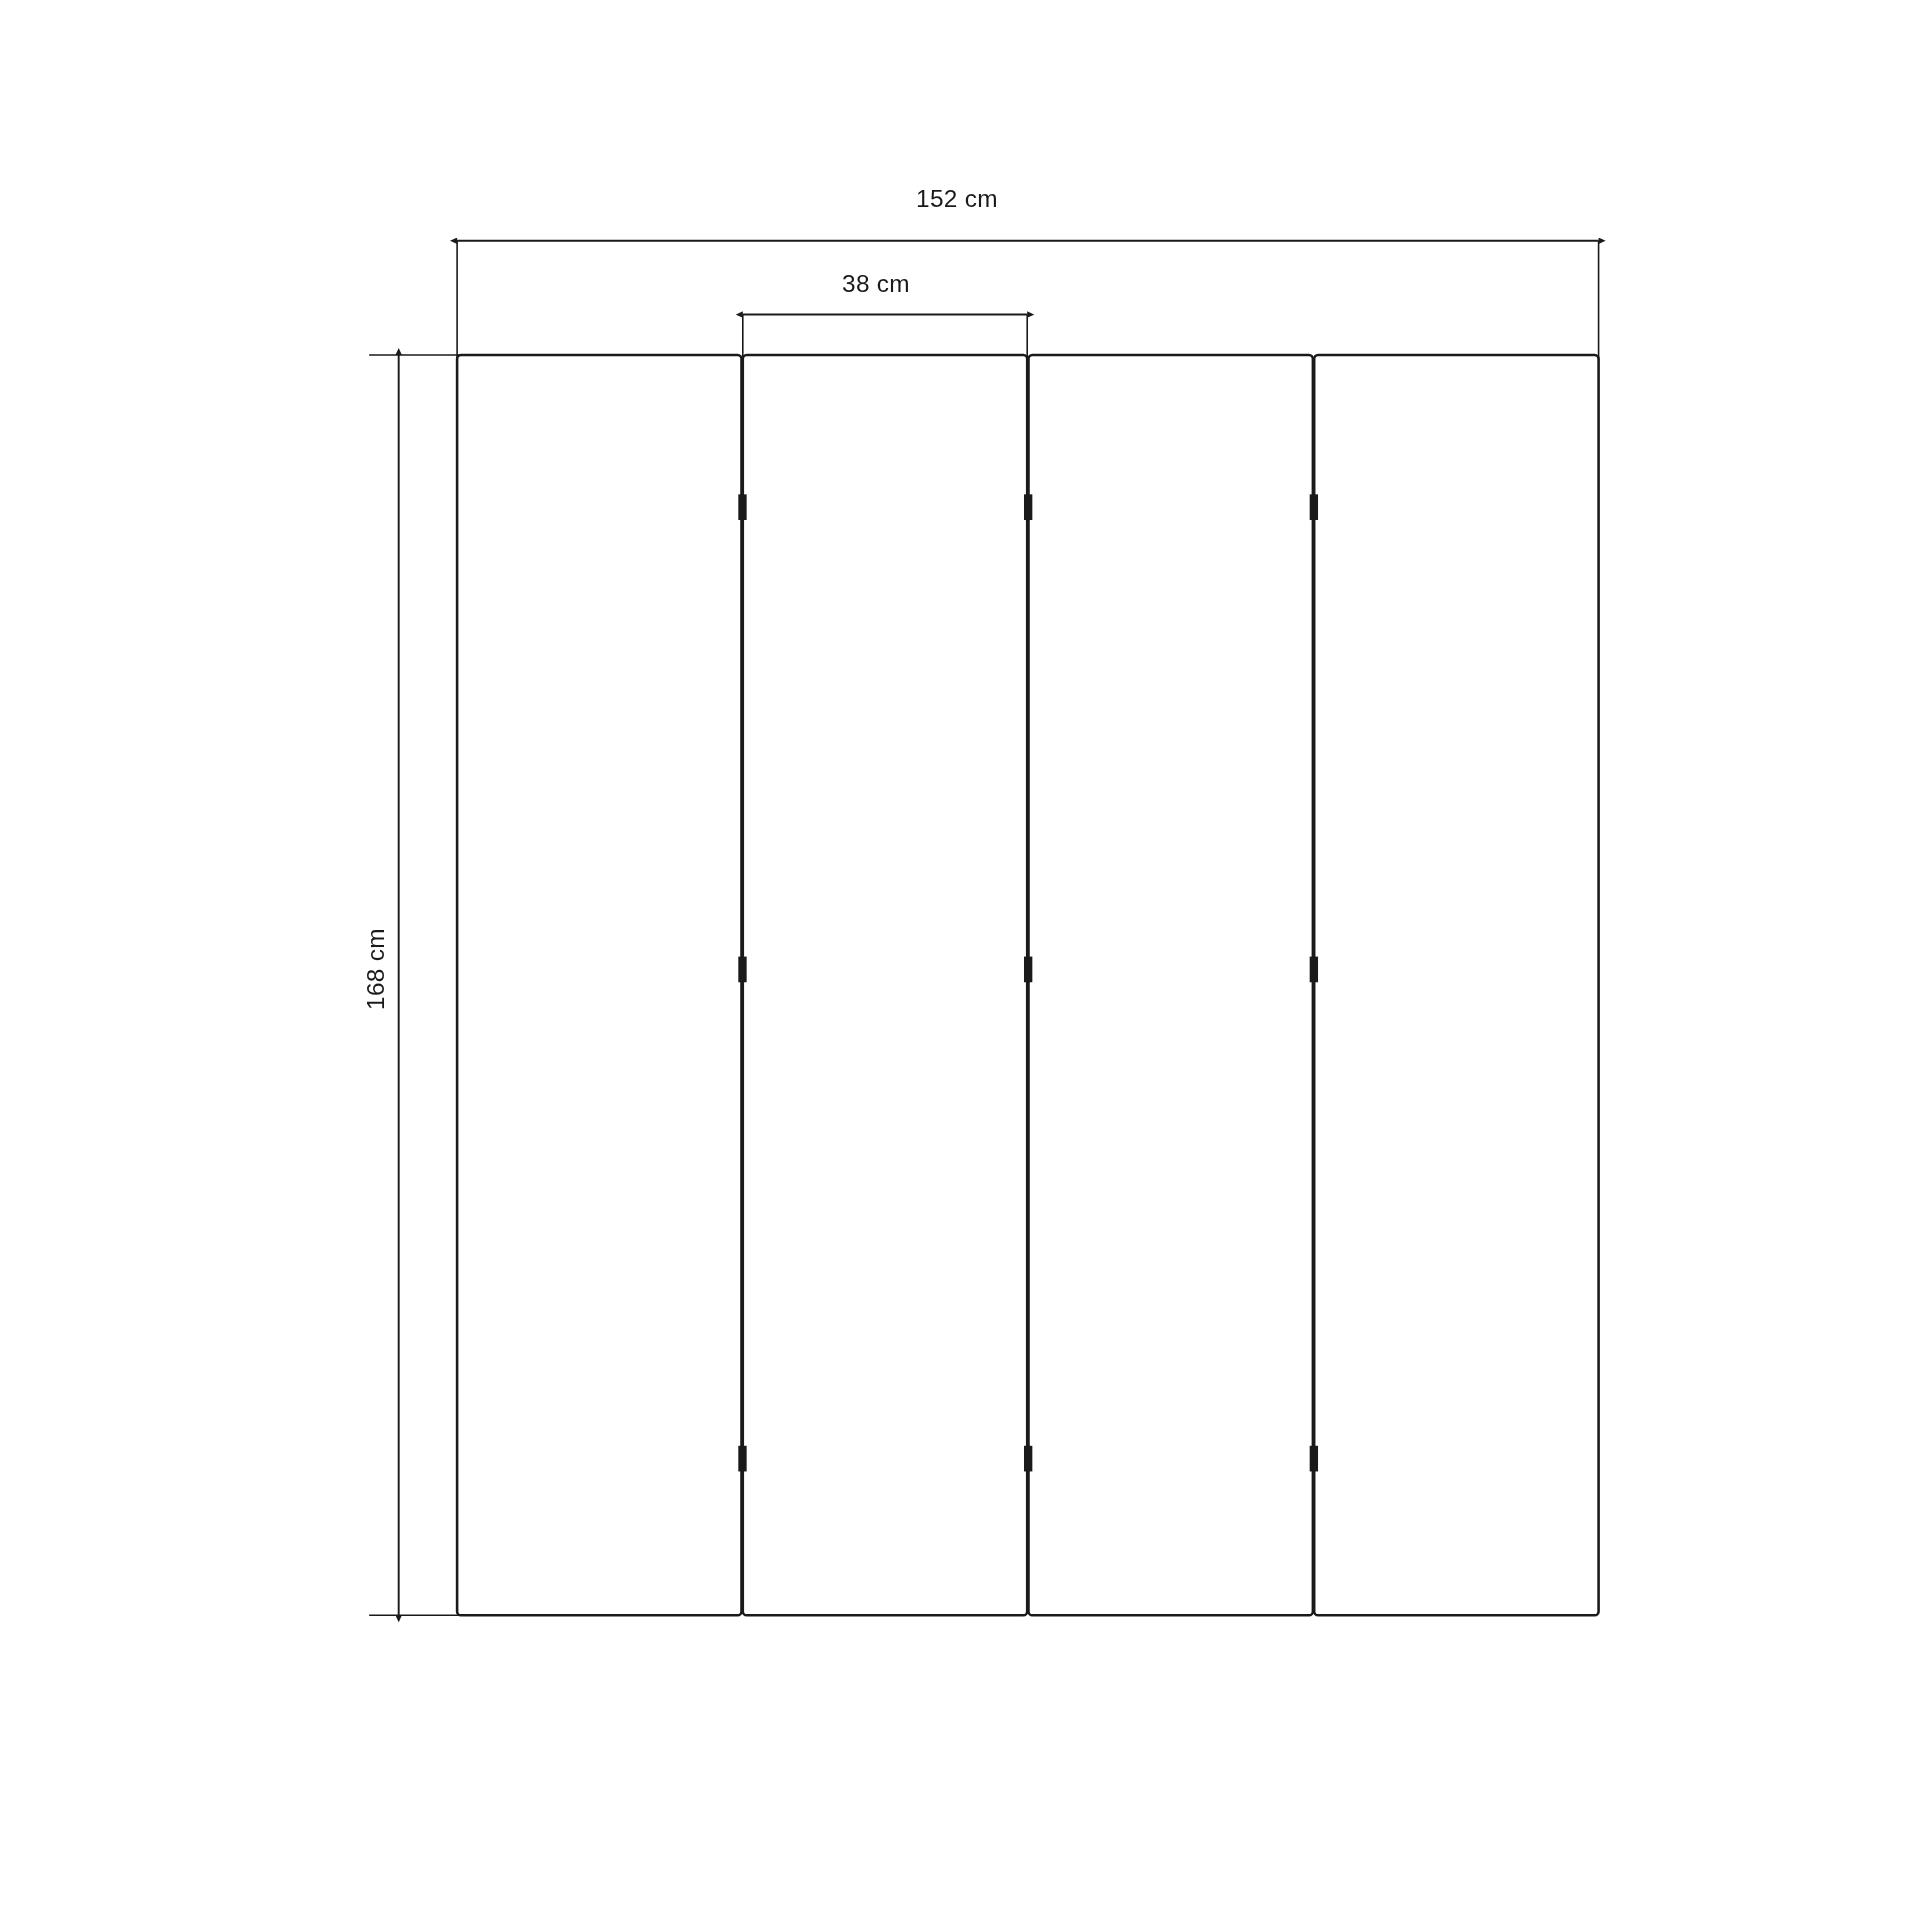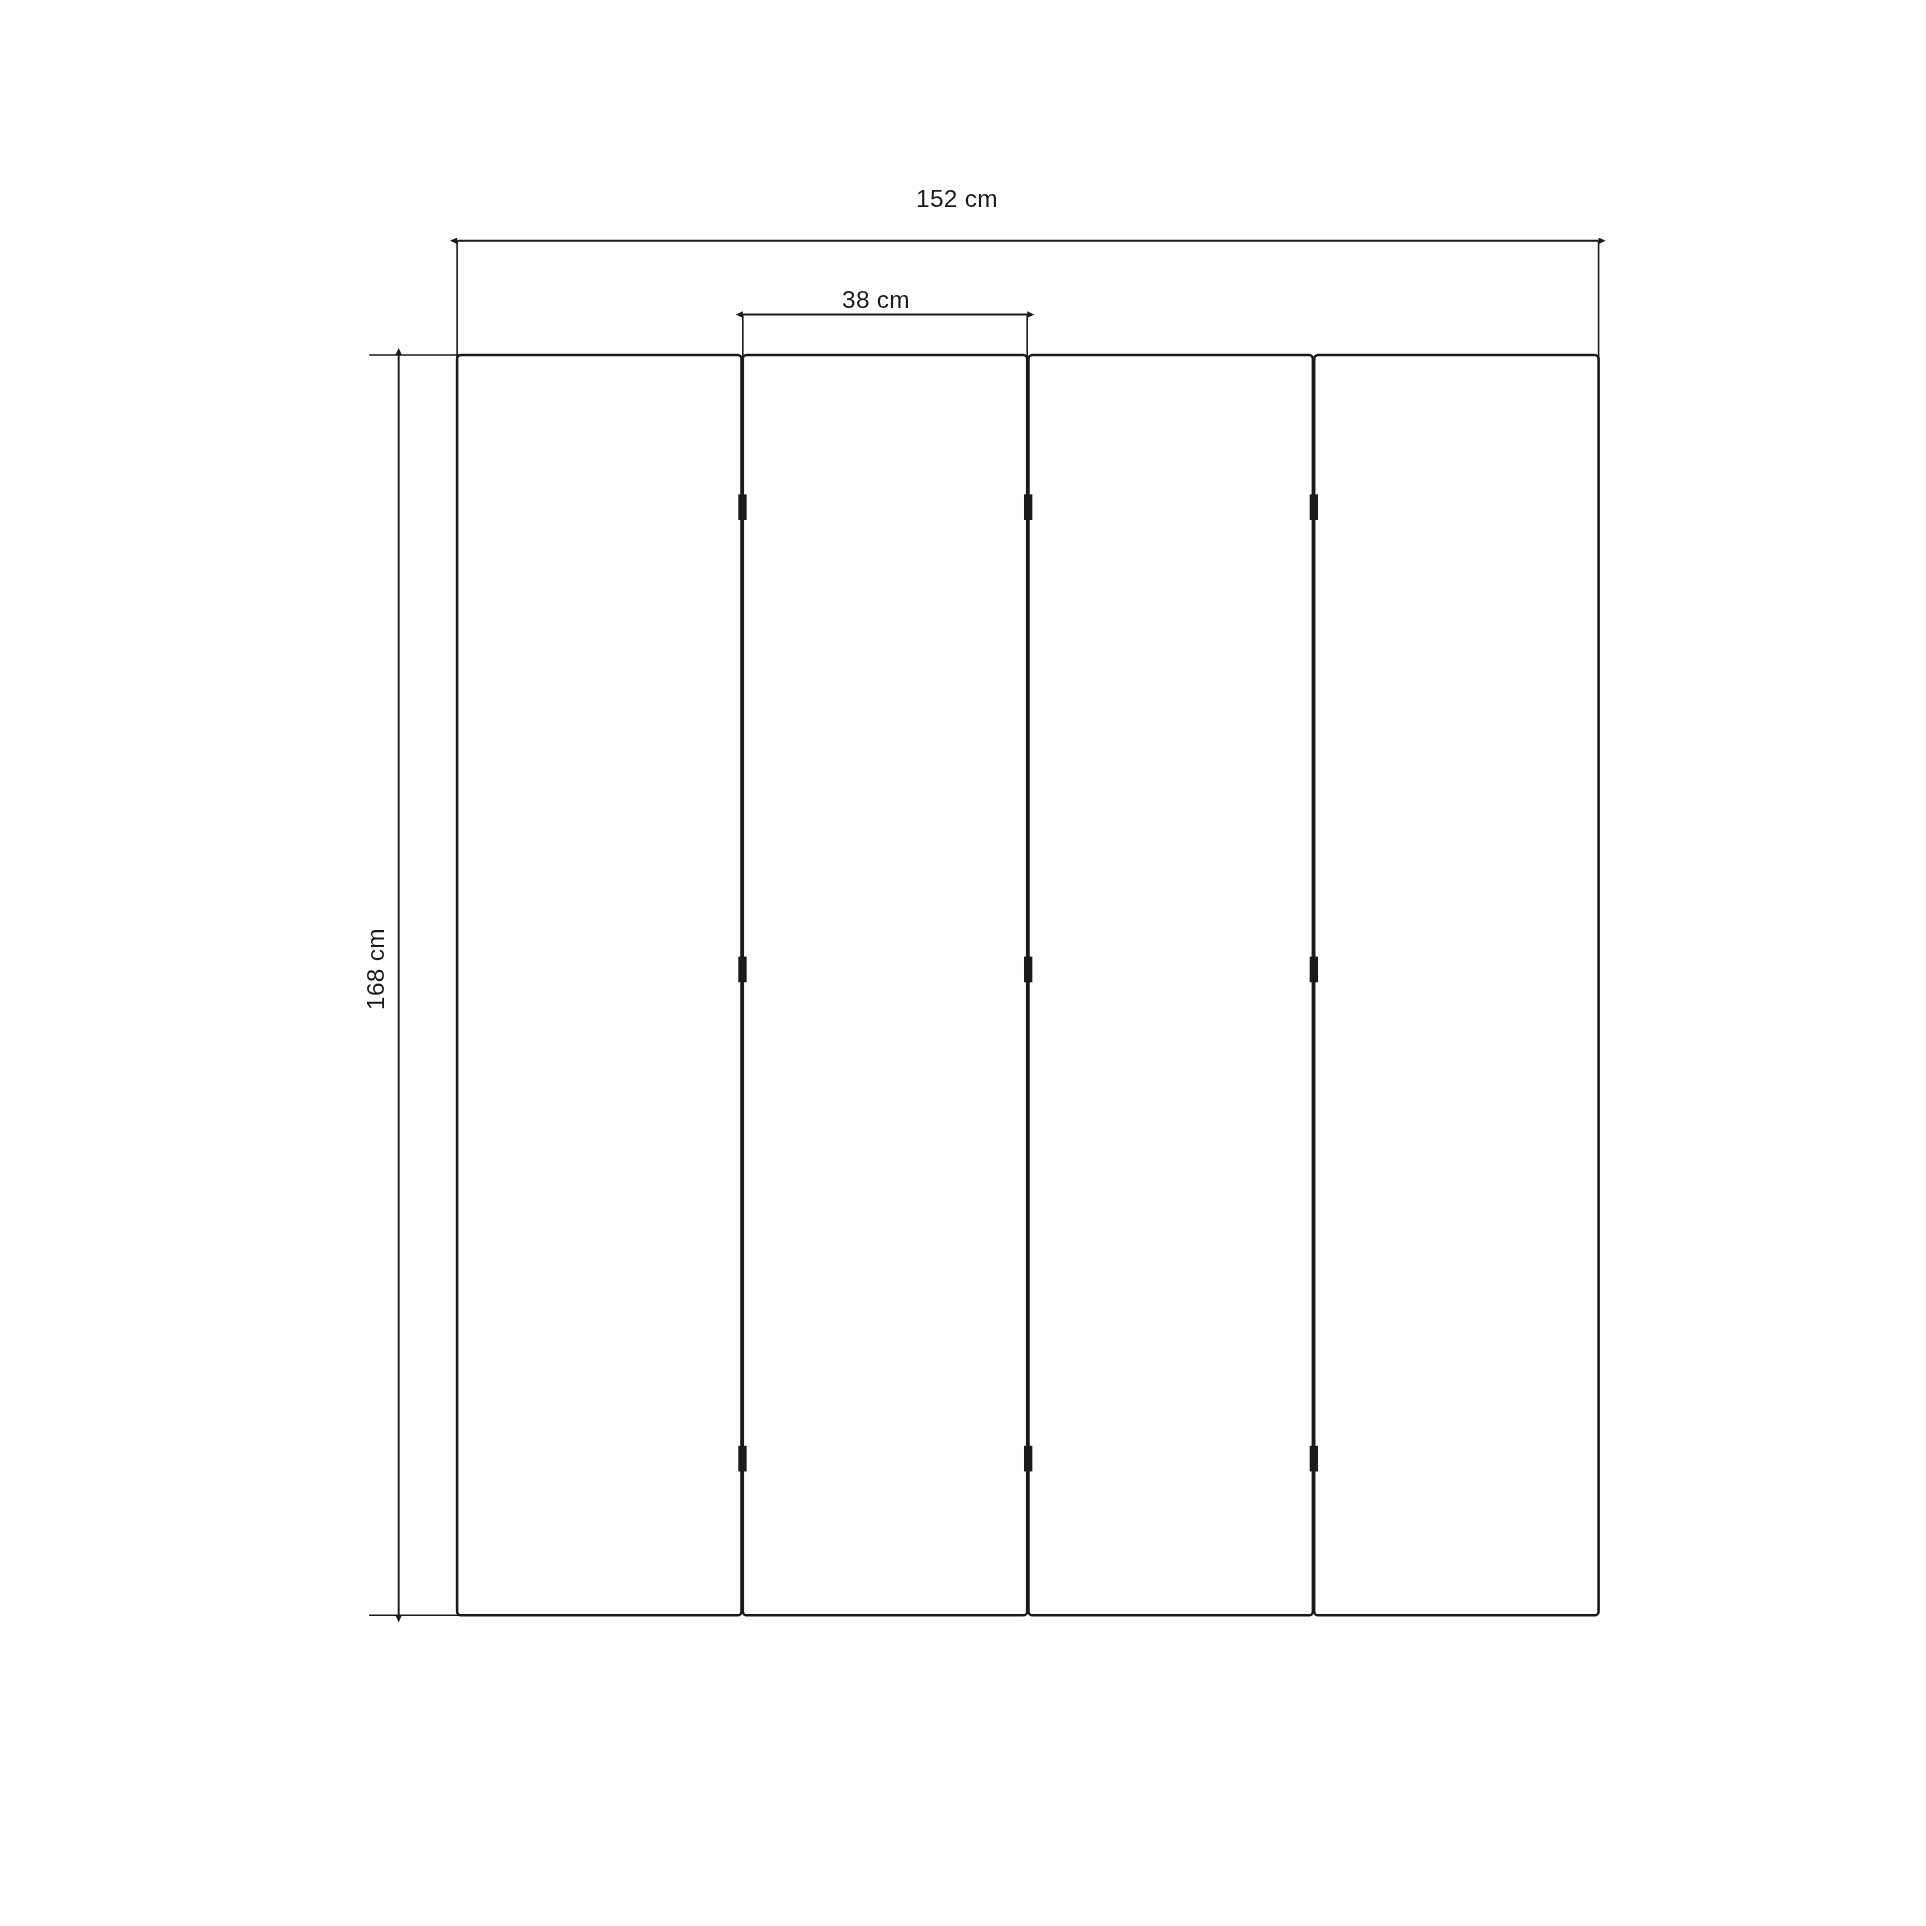--- a/index.html
+++ b/index.html
@@ -36,21 +36,21 @@
     letter-spacing: 0.3px;
     white-space: nowrap;
   }
   #label-width {
     left: 957px;
     top: 199px;
     transform: translate(-50%, -50%);
   }
   #label-panel-width {
     left: 876px;
-    top: 300px;
+    top: 284px;
     transform: translate(-50%, -50%);
   }
   #label-height {
     left: 376px;
     top: 969px;
     transform: translate(-50%, -50%) rotate(-90deg);
     transform-origin: center center;
   }
 </style>
 </head>

